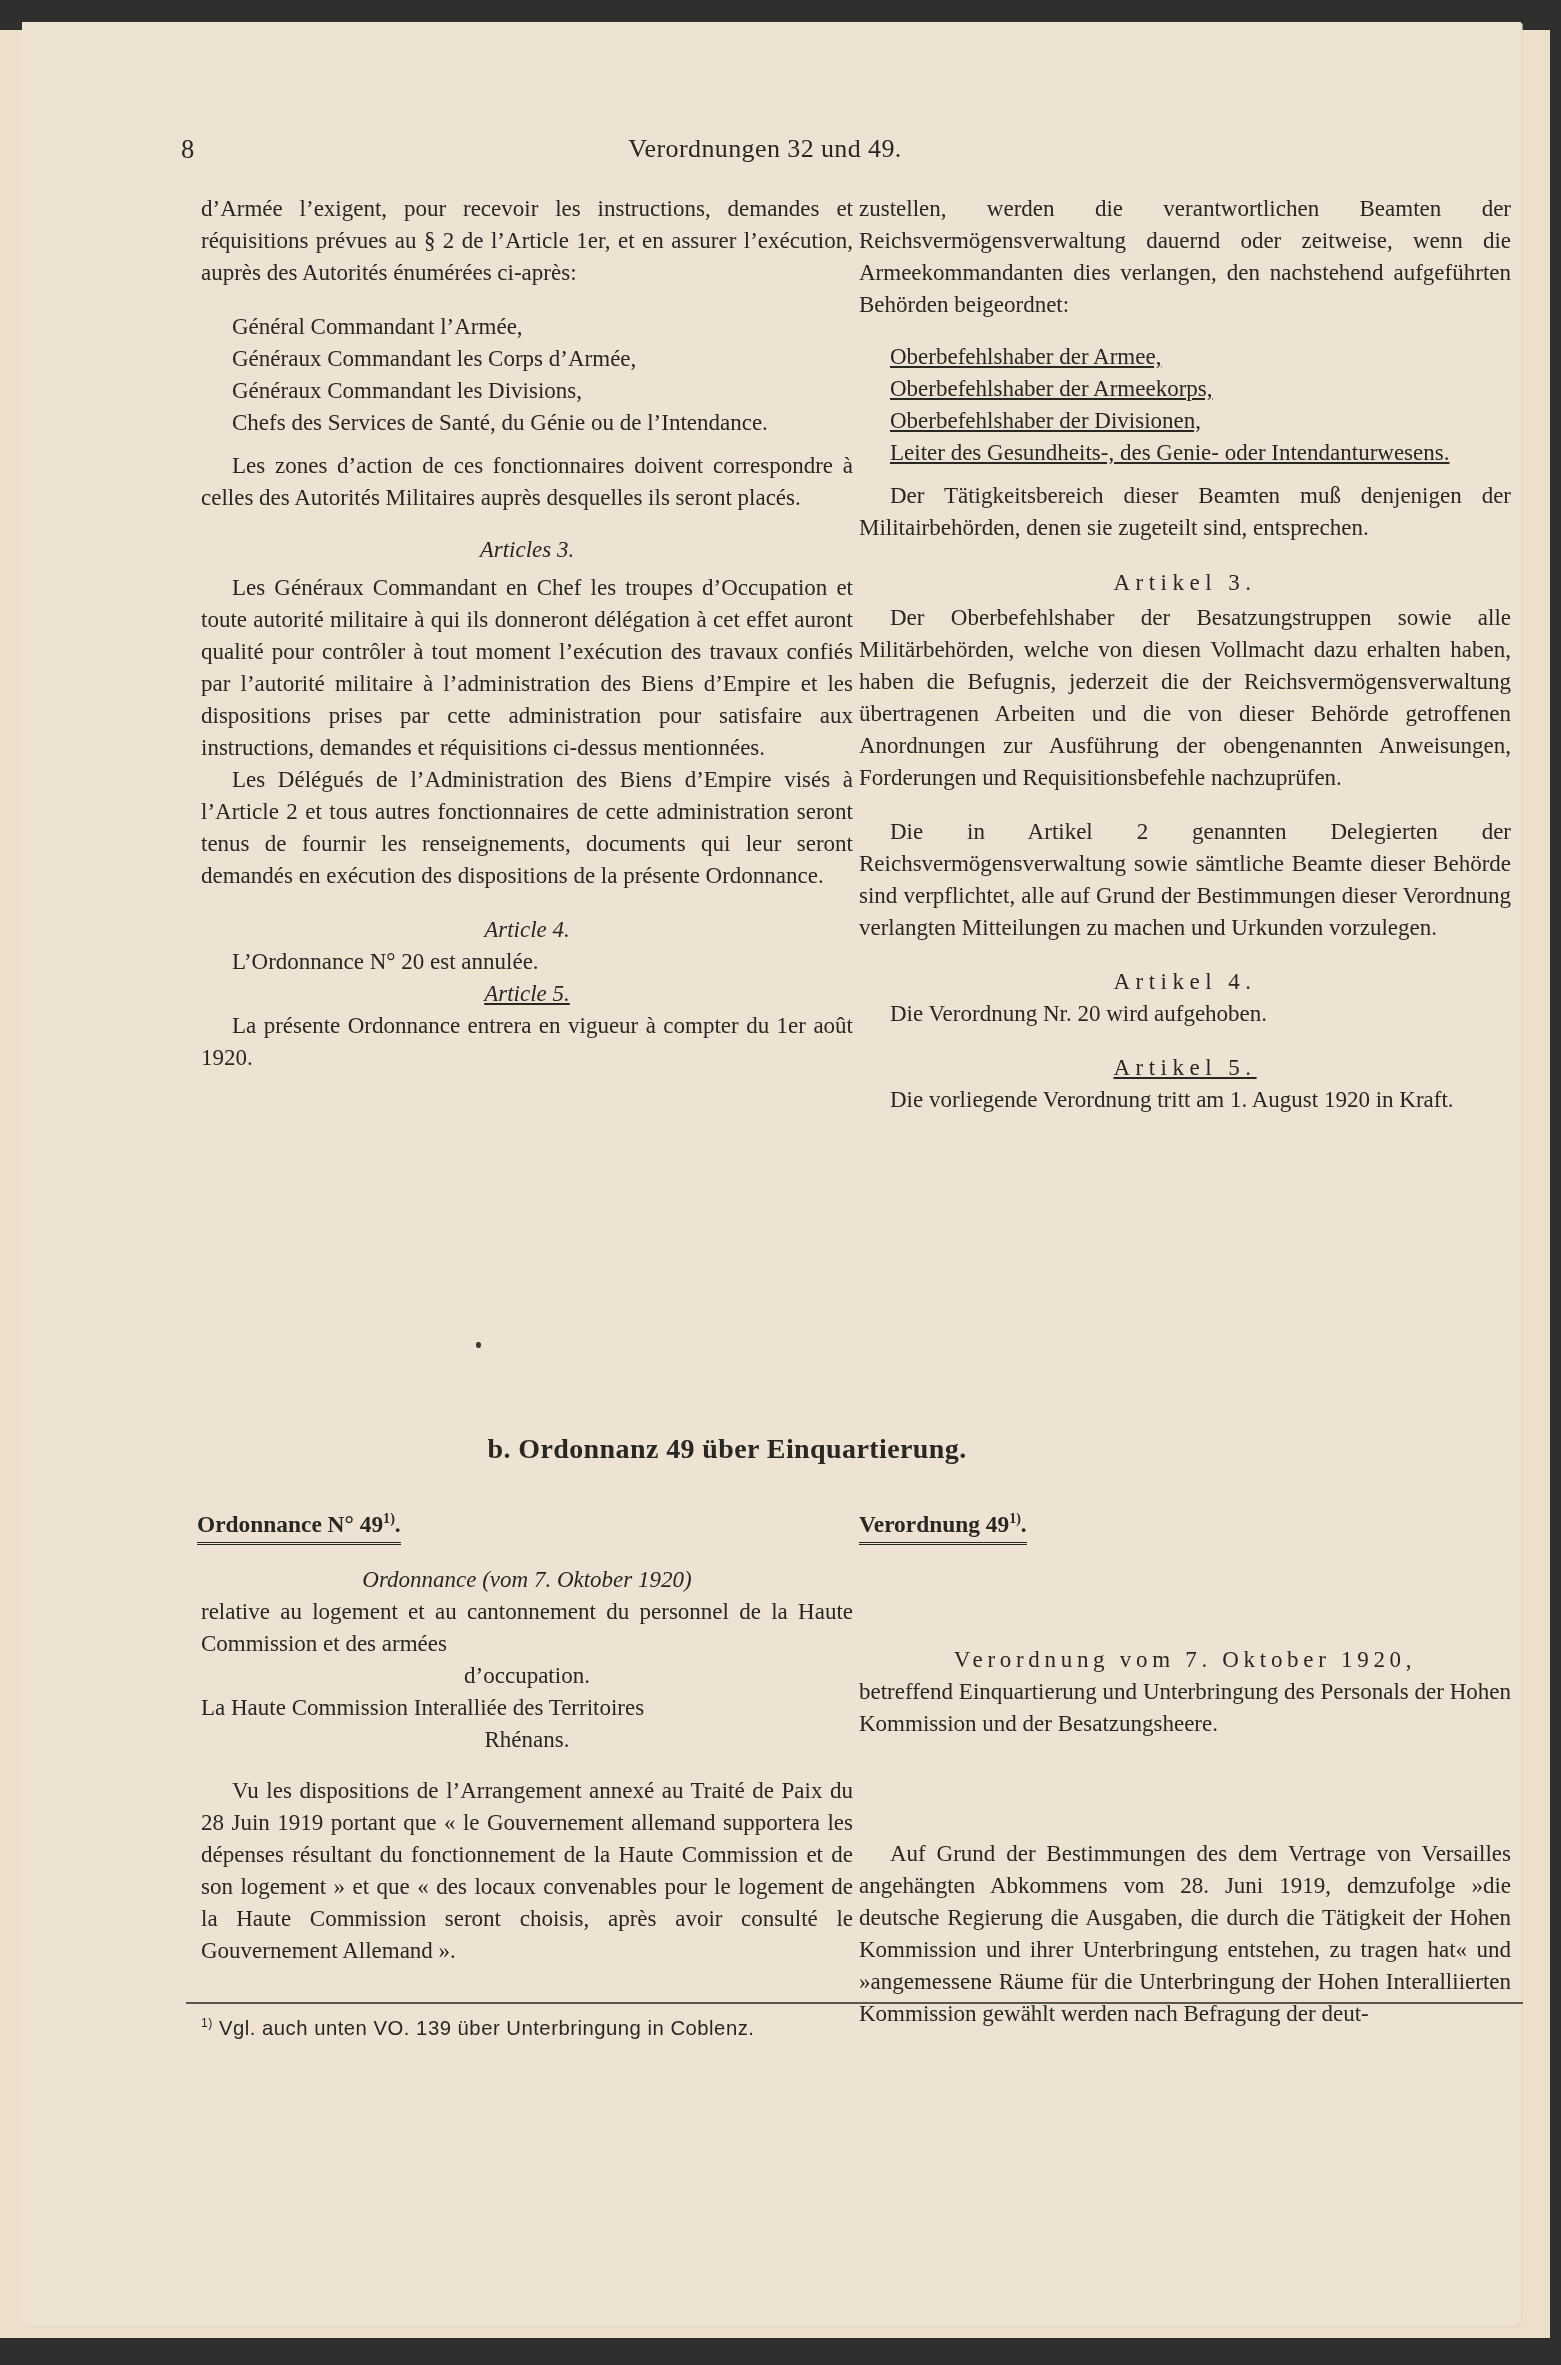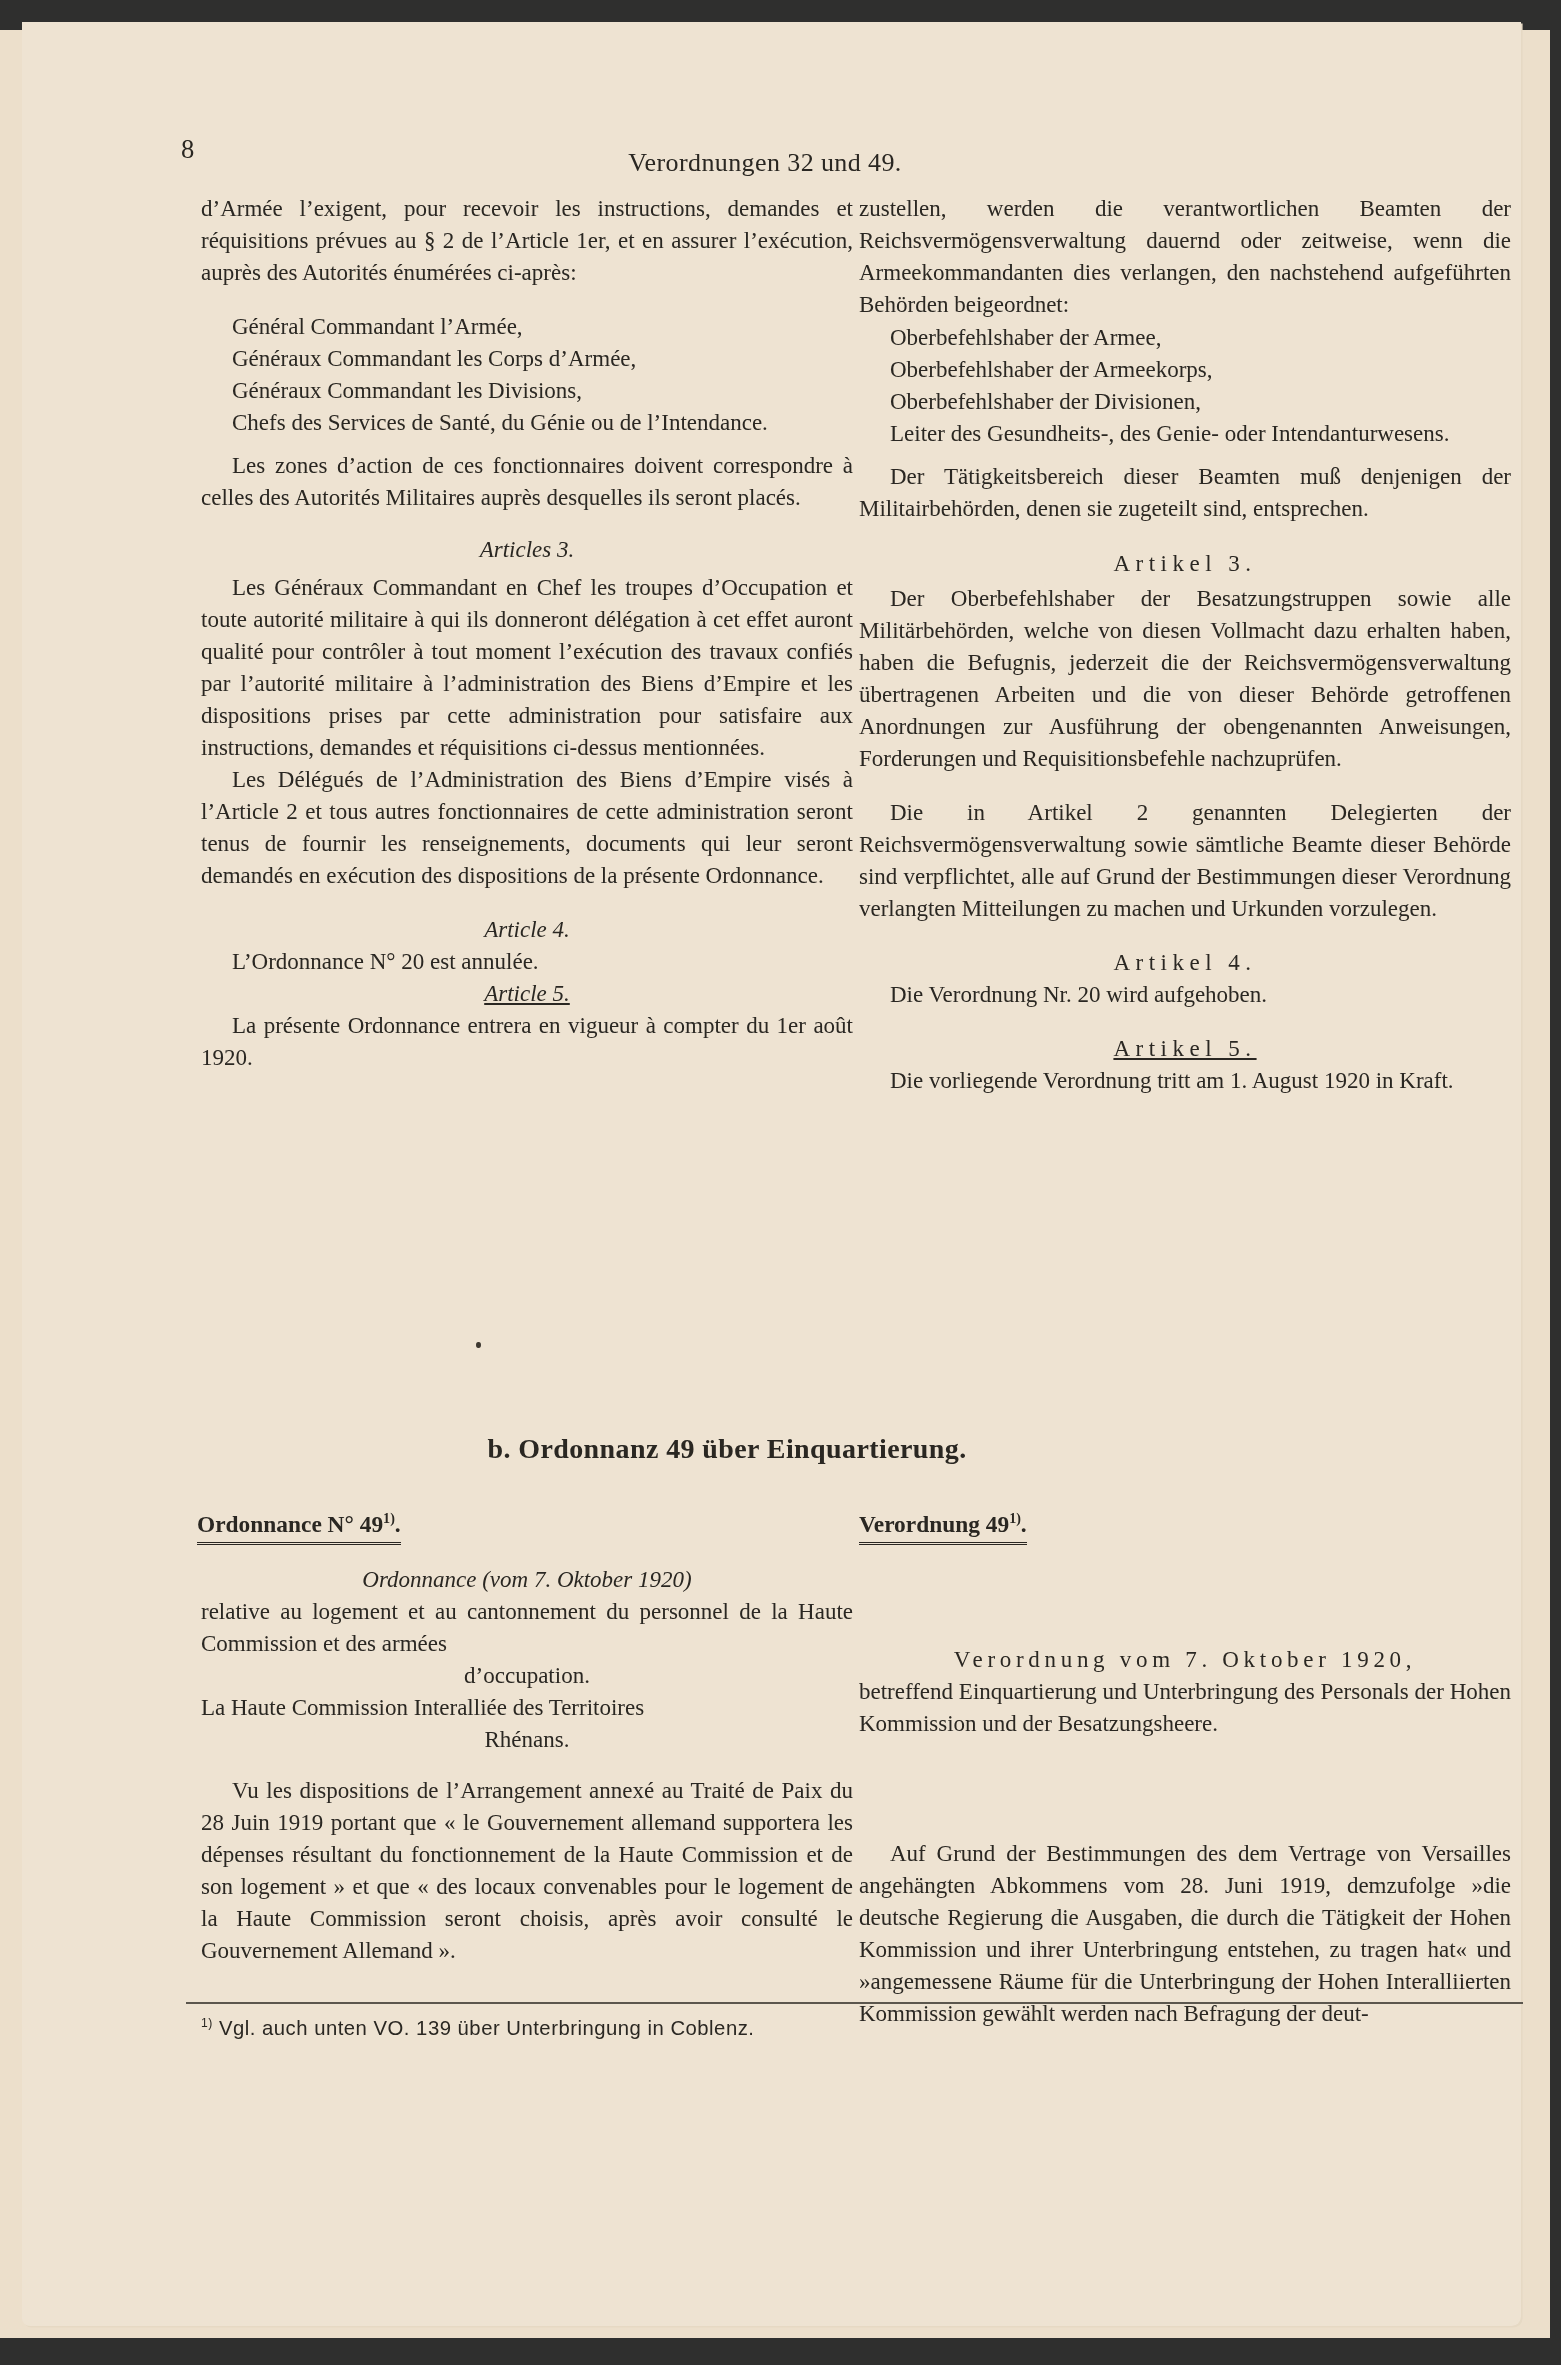--- a/index.html
+++ b/index.html
@@ -14,21 +14,21 @@
     background:#ecdfcb;
   }
   .page {
     position:absolute; left:22px; top:22px; width:1499px; height:2304px;
     background:#eee3d2;
     border-radius:0 0 9.4px 7.8px;
     box-shadow: 1.6px 1.6px 0 #e6d9c4;
   }
   .abs { position:absolute; }
   .pnum { left:181px; top:134px; font-size:26.6px; }
-  .running { left:0; width:1530px; top:148px; text-align:center; font-size:26px; letter-spacing:0.4px; }
+  .running { left:0; width:1530px; top:134px; text-align:center; font-size:26px; letter-spacing:0.4px; }
   .col { position:absolute; width:652px; font-size:23px; line-height:32px; text-align:justify; }
   .col p { margin:0; }
   .left { left:201px; }
   .right { left:859px; }
   .ind { text-indent:31px; }
   .list p { padding-left:31px; text-indent:0; text-align:left; }
   .list p.wrap { text-align:justify; padding-left:0; text-indent:31px; }
   .center { text-align:center !important; text-indent:0 !important; }
   .ital { font-style:italic; }
   .spaced { letter-spacing:5.5px; }
@@ -67,21 +67,21 @@
   <p class="ind" style="margin-top:6.2px;">Les Généraux Commandant en Chef les troupes d’Occupation et toute autorité militaire à qui ils donneront délégation à cet effet auront qualité pour contrôler à tout moment l’exécution des travaux confiés par l’autorité militaire à l’administration des Biens d’Empire et les dispositions prises par cette administration pour satisfaire aux instructions, demandes et réquisitions ci-dessus mentionnées.</p>
   <p class="ind">Les Délégués de l’Administration des Biens d’Empire visés à l’Article 2 et tous autres fonctionnaires de cette administration seront tenus de fournir les renseignements, documents qui leur seront demandés en exécution des dispositions de la présente Ordonnance.</p>
   <p class="center ital" style="margin-top:22px;">Article 4.</p>
   <p class="ind">L’Ordonnance N° 20 est annulée.</p>
   <p class="center ital" style="text-decoration:underline;">Article 5.</p>
   <p class="ind">La présente Ordonnance entrera en vigueur à compter du 1er août 1920.</p>
 </div>
 
 <div class="col right" style="top:193px;">
   <p>zustellen, werden die verantwortlichen Beamten der Reichsvermögensverwaltung dauernd oder zeitweise, wenn die Armeekommandanten dies verlangen, den nachstehend aufgeführten Behörden beigeordnet:</p>
-  <div class="list" style="margin-top:1px;">
+  <div class="list" style="margin-top:20px;text-decoration:underline;">
     <p>Oberbefehlshaber der Armee,</p>
     <p>Oberbefehlshaber der Armeekorps,</p>
     <p>Oberbefehlshaber der Divisionen,</p>
     <p class="wrap">Leiter des Gesundheits-, des Genie- oder Intendanturwesens.</p>
   </div>
   <p class="ind" style="margin-top:11px;">Der Tätigkeitsbereich dieser Beamten muß denjenigen der Militairbehörden, denen sie zugeteilt sind, entsprechen.</p>
   <p class="center spaced" style="margin-top:23.4px;">Artikel 3.</p>
   <p class="ind" style="margin-top:3.1px;">Der Oberbefehlshaber der Besatzungstruppen sowie alle Militärbehörden, welche von diesen Vollmacht dazu erhalten haben, haben die Befugnis, jederzeit die der Reichsvermögensverwaltung übertragenen Arbeiten und die von dieser Behörde getroffenen Anordnungen zur Ausführung der obengenannten Anweisungen, Forderungen und Requisitionsbefehle nachzuprüfen.</p>
   <p class="ind" style="margin-top:22px;">Die in Artikel 2 genannten Delegierten der Reichsvermögensverwaltung sowie sämtliche Beamte dieser Behörde sind verpflichtet, alle auf Grund der Bestimmungen dieser Verordnung verlangten Mitteilungen zu machen und Urkunden vorzulegen.</p>
   <p class="center spaced" style="margin-top:22px;">Artikel 4.</p>

